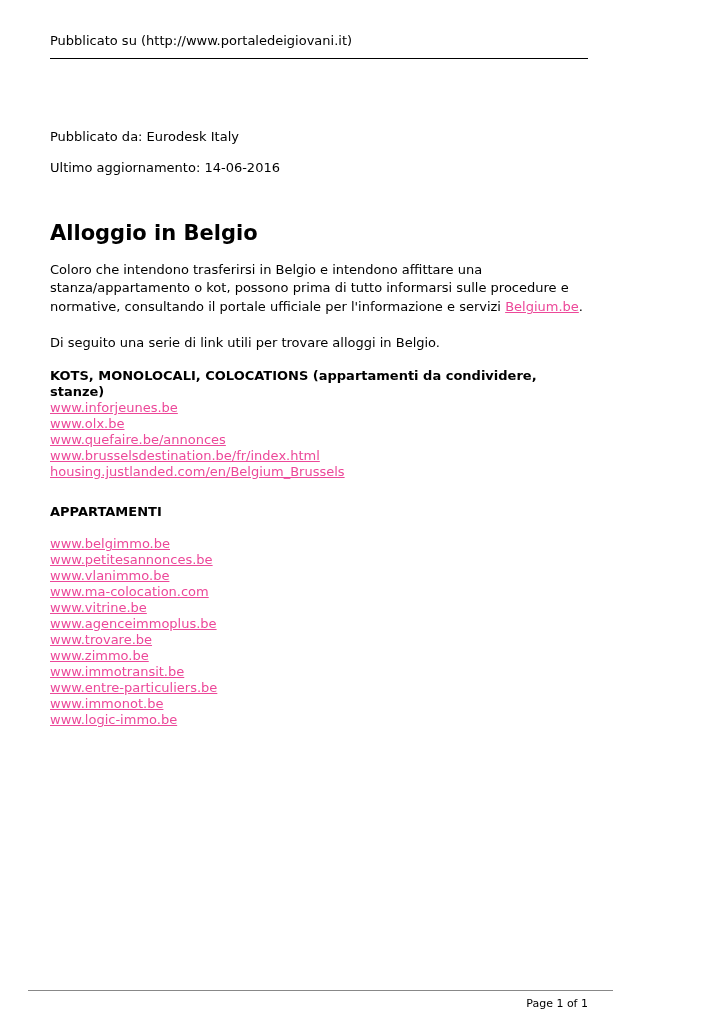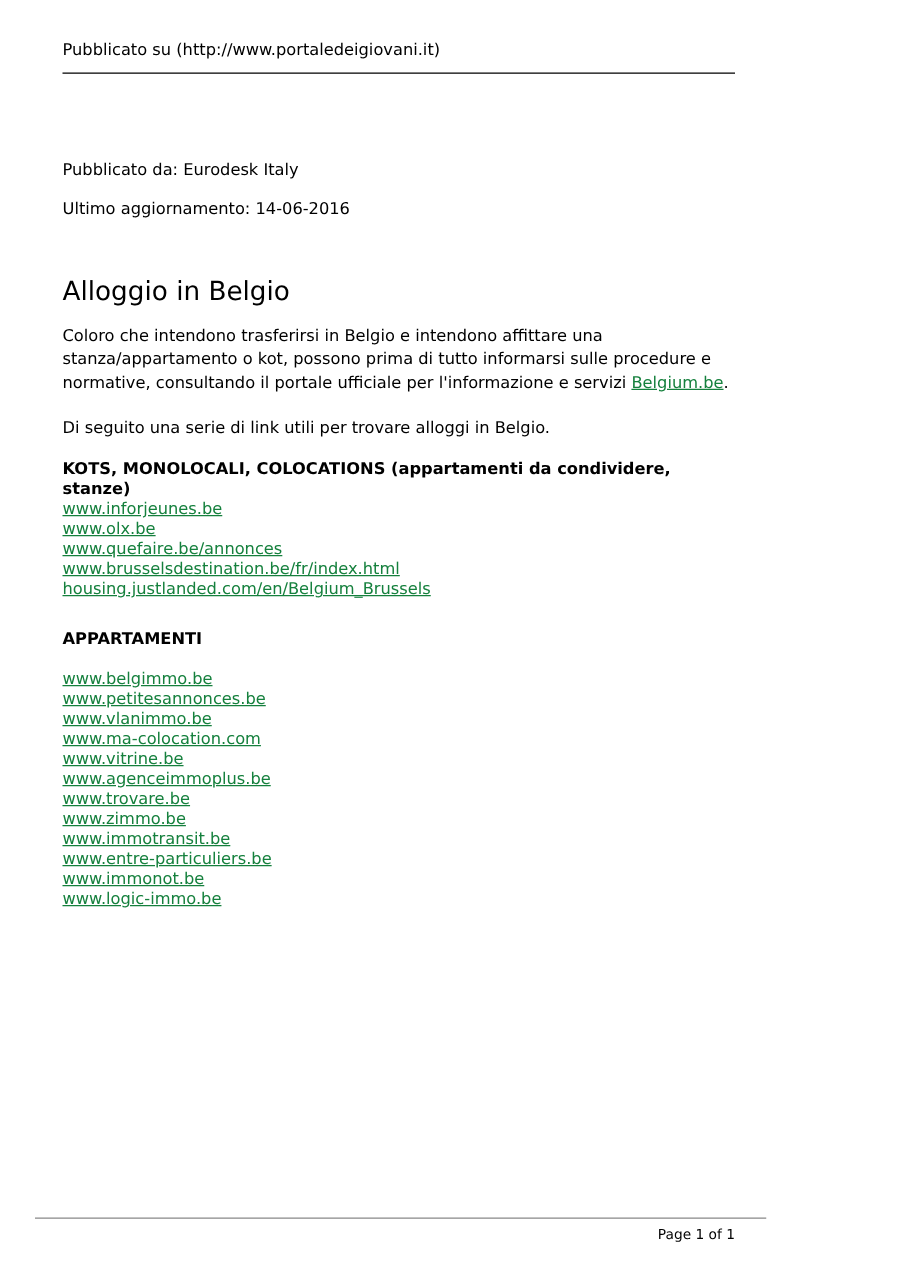--- a/index.html
+++ b/index.html
@@ -33,30 +33,30 @@
     line-height: 1.2;
   }
   .updated {
     margin-top: 16px;
     font-size: 13px;
     line-height: 1.2;
   }
   .doc-title {
     margin-top: 45px;
     font-size: 21px;
-    font-weight: normal;
+    font-weight: bold;
     line-height: 1.2;
   }
   .intro {
     margin-top: 15px;
     font-size: 13px;
     line-height: 18.5px;
   }
   a {
-    color: #15803d;
+    color: #ec4899;
     text-decoration: underline;
     cursor: pointer;
   }
   .second-para {
     margin-top: 19px;
     font-size: 13px;
     line-height: 1.2;
   }
   .section {
     margin-top: 17px;
@@ -67,21 +67,21 @@
     display: block;
     font-weight: bold;
   }
   .link-list a { display: block; }
   .section-2 { margin-top: 24px; }
   .section-2 .link-list { margin-top: 16px; }
   .footer {
     position: absolute;
     left: 28px;
     right: 28px;
-    bottom: 30px;
+    bottom: 14px;
   }
   .footer-rule {
     border: none;
     border-top: 1px solid #888888;
   }
   .page-number {
     text-align: right;
     font-size: 11px;
     line-height: 1.2;
     margin-top: 6px;

